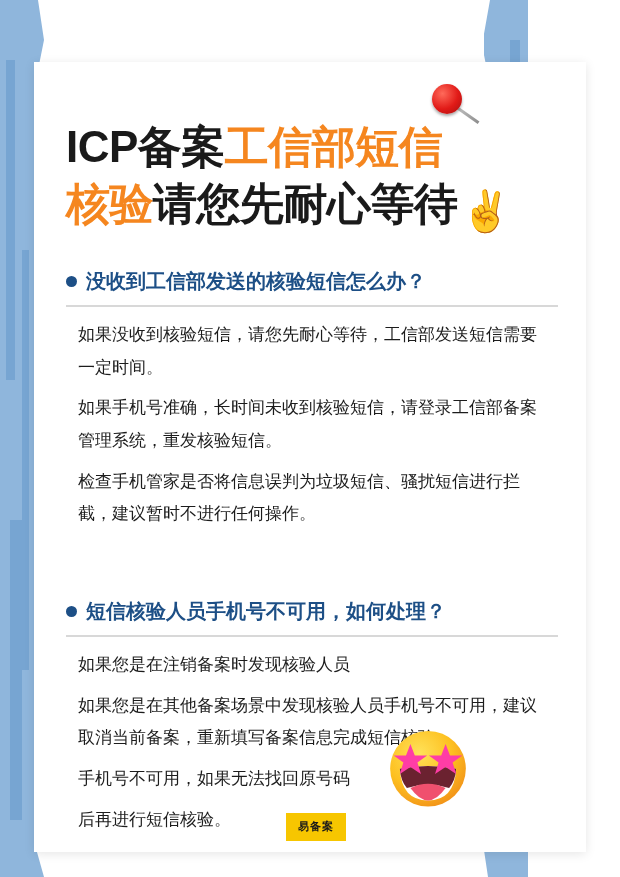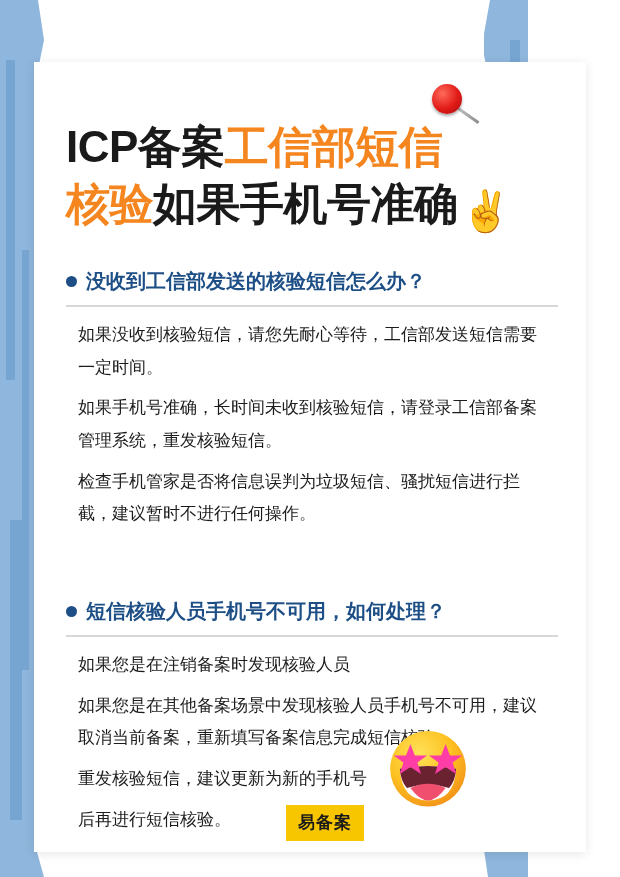--- a/index.html
+++ b/index.html
@@ -136,21 +136,21 @@
     width: 88px; height: 88px;
     z-index: 4;
   }
 
   
   .brand {
     position: absolute;
     left: 286px; bottom: 36px;
     background: #f7c600;
     color: #1a1a1a;
-    font-size: 17px;
+    font-size: 11px;
     font-weight: bold;
     padding: 6px 12px 7px;
     letter-spacing: 1px;
     z-index: 5;
   }
 </style>
 </head>
 <body>
 
 <div id="poster">
@@ -174,21 +174,21 @@
   </svg>
 
   <div class="card"></div>
 
   <div class="pin-needle"></div>
   <div class="pin"></div>
 
   <div class="title">
     <span>ICP备案</span><span class="orange">工信部短信</span>
     <span class="line2">
-      <span class="orange">核验</span><span>如果手机号准确</span><span class="hand">✌️</span>
+      <span class="orange">核验</span><span>请您先耐心等待</span><span class="hand">✌️</span>
     </span>
   </div>
 
   <div class="qa q1">
     <div class="q-head">
       <span class="bullet"></span>
       <span>没收到工信部发送的核验短信怎么办？</span>
     </div>
     <div class="body">
       <p>如果没收到核验短信，请您先耐心等待，工信部发送短信需要一定时间。</p>
@@ -198,21 +198,21 @@
   </div>
 
   <div class="qa q2">
     <div class="q-head">
       <span class="bullet"></span>
       <span>短信核验人员手机号不可用，如何处理？</span>
     </div>
     <div class="body">
       <p>如果您是在注销备案时发现核验人员</p>
       <p>如果您是在其他备案场景中发现核验人员手机号不可用，建议取消当前备案，重新填写备案信息完成短信核验。</p>
-      <p>重发核验短信，建议更新为新的手机号</p>
+      <p>手机号不可用，如果无法找回原号码</p>
       <p>后再进行短信核验。</p>
     </div>
   </div>
 
   <svg class="emoji" viewBox="0 0 100 100">
     <defs>
       <radialGradient id="face" cx="38%" cy="30%" r="80%">
         <stop offset="0%" stop-color="#ffe259"></stop>
         <stop offset="55%" stop-color="#fdc020"></stop>
         <stop offset="100%" stop-color="#f08a17"></stop>

